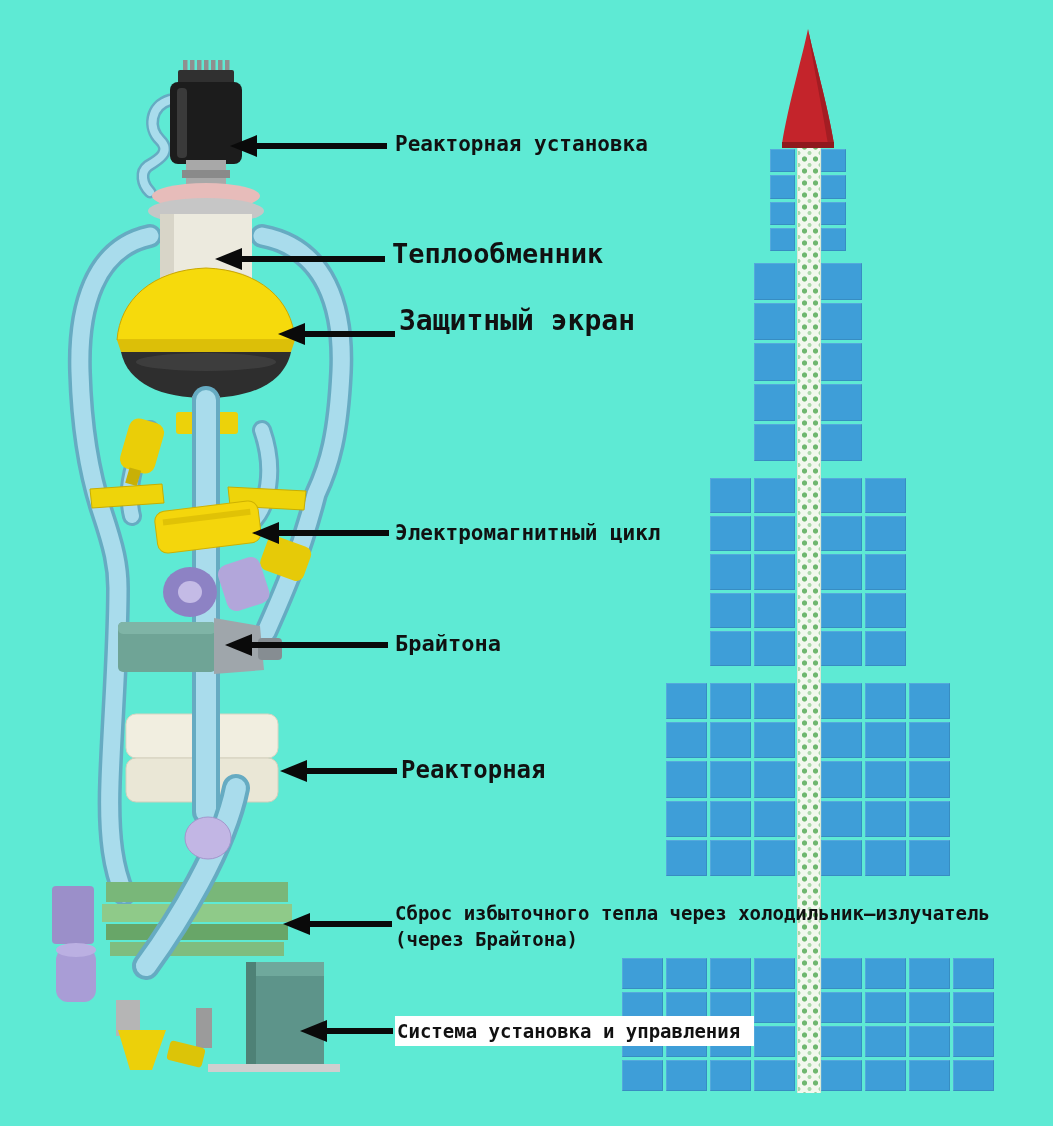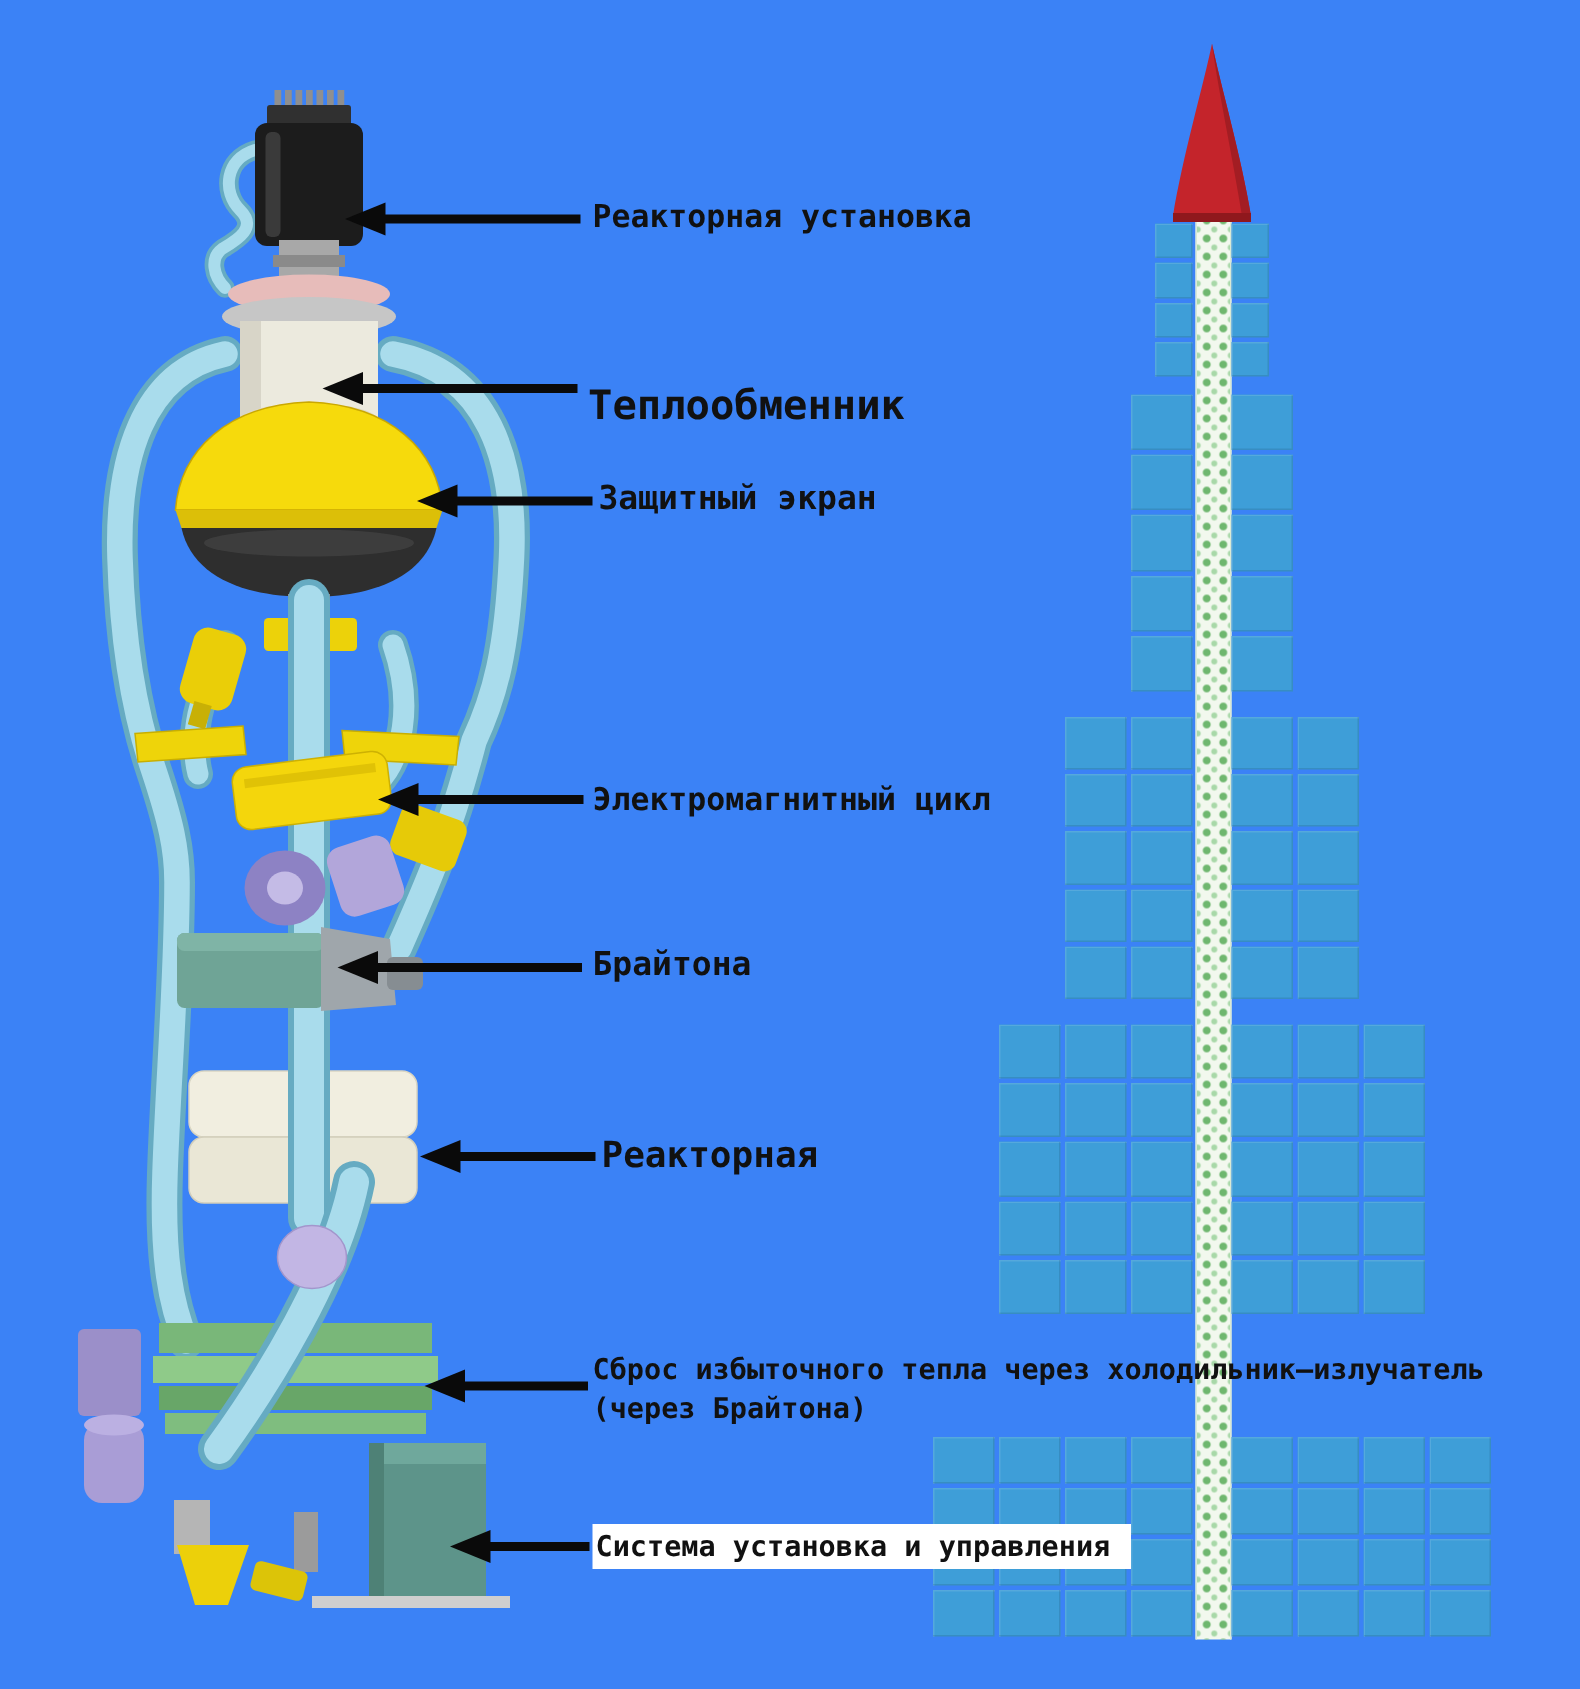--- a/index.html
+++ b/index.html
@@ -1,16 +1,16 @@
 <!DOCTYPE html>
 <html style="--panel-blue: #3e9ed8; --nose-red: #c4242b; --truss-green: #6fb76f; --pipe-cyan: #a9dcec; --pump-yellow: #f2d50a; --shield-yellow: #f6da0c; --radiator-green: #7fbd7f; --label-black: #111111;"><head>
 <meta charset="utf-8">
 <style>
   html,body{margin:0;padding:0;background:#ffffff;}
-  .canvas{position:relative;width:1053px;height:1126px;background:#3b82f6;overflow:hidden;
+  .canvas{position:relative;width:1053px;height:1126px;background:#5eead4;overflow:hidden;
           font-family:"DejaVu Sans Mono", monospace;}
   
   .lbl{position:absolute;font-weight:700;color:var(--label-black,#111);white-space:nowrap;z-index:6;}
   .lbl-bg{background:#ffffff;padding:4px 14px 4px 2px;}
   .arrow{position:absolute;z-index:6;}
   .arrow .head{position:absolute;left:0;top:-11px;width:0;height:0;
       border-top:11px solid transparent;border-bottom:11px solid transparent;
       border-right:27px solid #0a0a0a;}
   .arrow .shaft{position:absolute;left:25px;top:-3px;height:6px;background:#0a0a0a;}
   
@@ -270,29 +270,29 @@
         <span class="shaft" style="width:132px"></span>
       </div>
     <div class="lbl" style="left:395px;top:132px;font-size:21px">Реакторная установка</div>
   </div>
 
   <div>
     <div class="arrow" style="left:215px;top:259px">
         <span class="head"></span>
         <span class="shaft" style="width:145px"></span>
       </div>
-    <div class="lbl" style="left:392px;top:255px;font-size:27px">Теплообменник</div>
+    <div class="lbl" style="left:392px;top:238px;font-size:27px">Теплообменник</div>
   </div>
 
   <div>
     <div class="arrow" style="left:278px;top:334px">
         <span class="head"></span>
         <span class="shaft" style="width:92px"></span>
       </div>
-    <div class="lbl" style="left:399px;top:320px;font-size:22px">Защитный экран</div>
+    <div class="lbl" style="left:399px;top:304px;font-size:28px">Защитный экран</div>
   </div>
 
   <div>
     <div class="arrow" style="left:252px;top:533px">
         <span class="head"></span>
         <span class="shaft" style="width:112px"></span>
       </div>
     <div class="lbl" style="left:395px;top:521px;font-size:21px">Электромагнитный цикл</div>
   </div>
 

